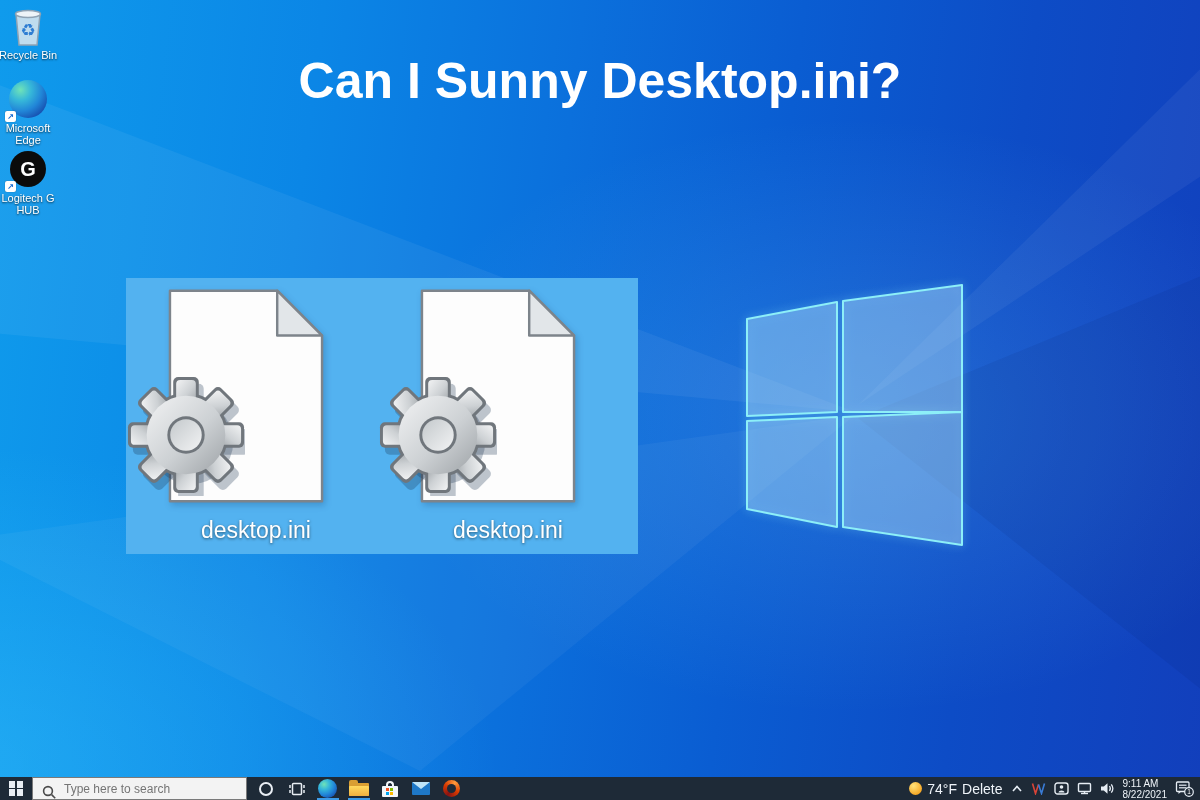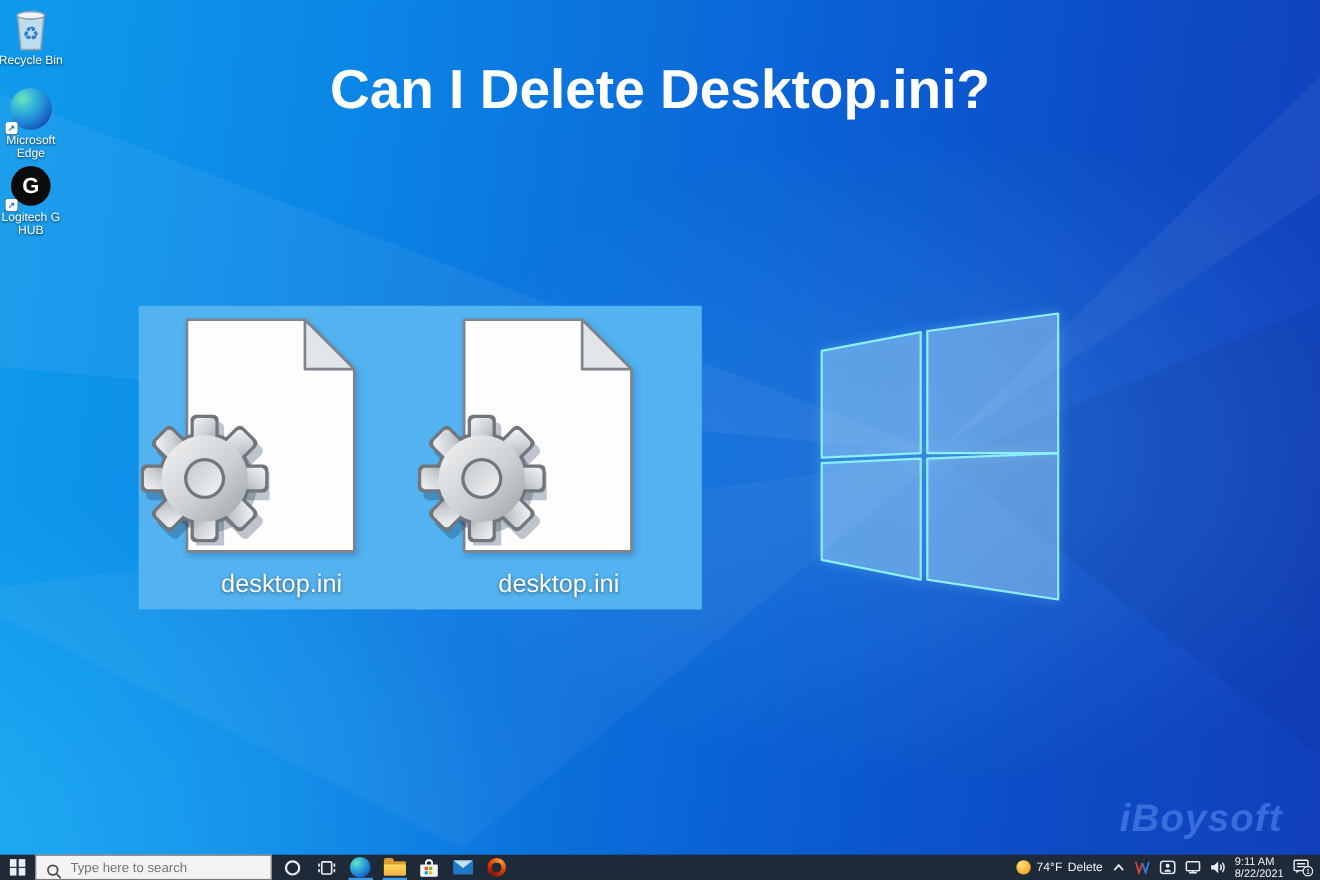--- a/index.html
+++ b/index.html
@@ -79,21 +79,21 @@
   .mail-flap { position:absolute; top:0; left:0; width:0; height:0;
     border-left:9px solid transparent; border-right:9px solid transparent; border-top:7px solid #bfe4f8; }
   .office-tb { width:17px; height:17px; border-radius:50%; border:4px solid transparent;
     background:linear-gradient(#1e2a37,#1e2a37) padding-box,
                conic-gradient(from 210deg,#891313,#d83b01,#ff9a3c,#d83b01,#891313) border-box; }
 
   .tray { margin-left:auto; display:flex; align-items:center; gap:8px; padding-right:6px; }
   .weather { display:flex; align-items:center; gap:5px; }
   .sun { width:13px; height:13px; border-radius:50%;
     background:radial-gradient(circle at 35% 30%, #ffe27a, #f5a623 75%); }
-  .tray-text { font-size:11px; color:#eef3f8; }
+  .tray-text { font-size:14px; color:#eef3f8; }
   .clock { display:flex; flex-direction:column; align-items:flex-start; line-height:11px; }
   .clock span { font-size:10px; color:#eef3f8; }
   .tray-ic { display:flex; align-items:center; }
 </style>
 </head>
 <body>
 
 <div class="screen">
 
   <div class="wallpaper"></div>
@@ -105,21 +105,21 @@
   </svg>
   <svg class="win-logo" width="228" height="272" viewBox="0 0 228 272">
     <g fill="rgba(215,242,255,0.30)" stroke="#8deff8" stroke-width="2" stroke-linejoin="round">
       <polygon points="7,41 97,24 97,134 7,138"></polygon>
       <polygon points="103,23 222,7 222,134 103,134"></polygon>
       <polygon points="7,143 97,139 97,249 7,231"></polygon>
       <polygon points="103,139 222,134 222,267 103,249"></polygon>
     </g>
   </svg>
 
-  <div class="page-title">Can I Delete Desktop.ini?</div>
+  <div class="page-title">Can I Sunny Desktop.ini?</div>
 
   <div class="desk-item" style="top:5px;">
     <div class="glyph">
       <svg width="38" height="42" viewBox="0 0 38 42">
         <path d="M7,9 L31,9 L28,40 L10,40 Z" fill="rgba(222,232,238,0.85)" stroke="#8fa3b4" stroke-width="1.5"></path>
         <ellipse cx="19" cy="9" rx="12.5" ry="3.4" fill="#eef4f8" stroke="#8fa3b4" stroke-width="1.5"></ellipse>
         <text x="19" y="31" font-size="17" text-anchor="middle" fill="#2e7dd2">♻</text>
       </svg>
     </div>
     <div class="desk-label">Recycle Bin</div>
@@ -335,21 +335,20 @@
             <rect x="50" y="6" width="20" height="26" rx="4"></rect>
           </g>
         <circle cx="60" cy="62" r="40"></circle>
       </g>
       <circle cx="60" cy="62" r="19" fill="#70767c"></circle>
       <circle cx="60" cy="62" r="16" fill="url(#gh1)"></circle>
     </svg>
     <div class="ini-label">desktop.ini</div>
   </div>
 
-  <div class="watermark">iBoysoft</div>
 
   <div class="taskbar">
     <div class="start-btn">
       <span class="win-flag">
           <span></span>
           <span></span>
           <span></span>
           <span></span>
         </span>
     </div>

